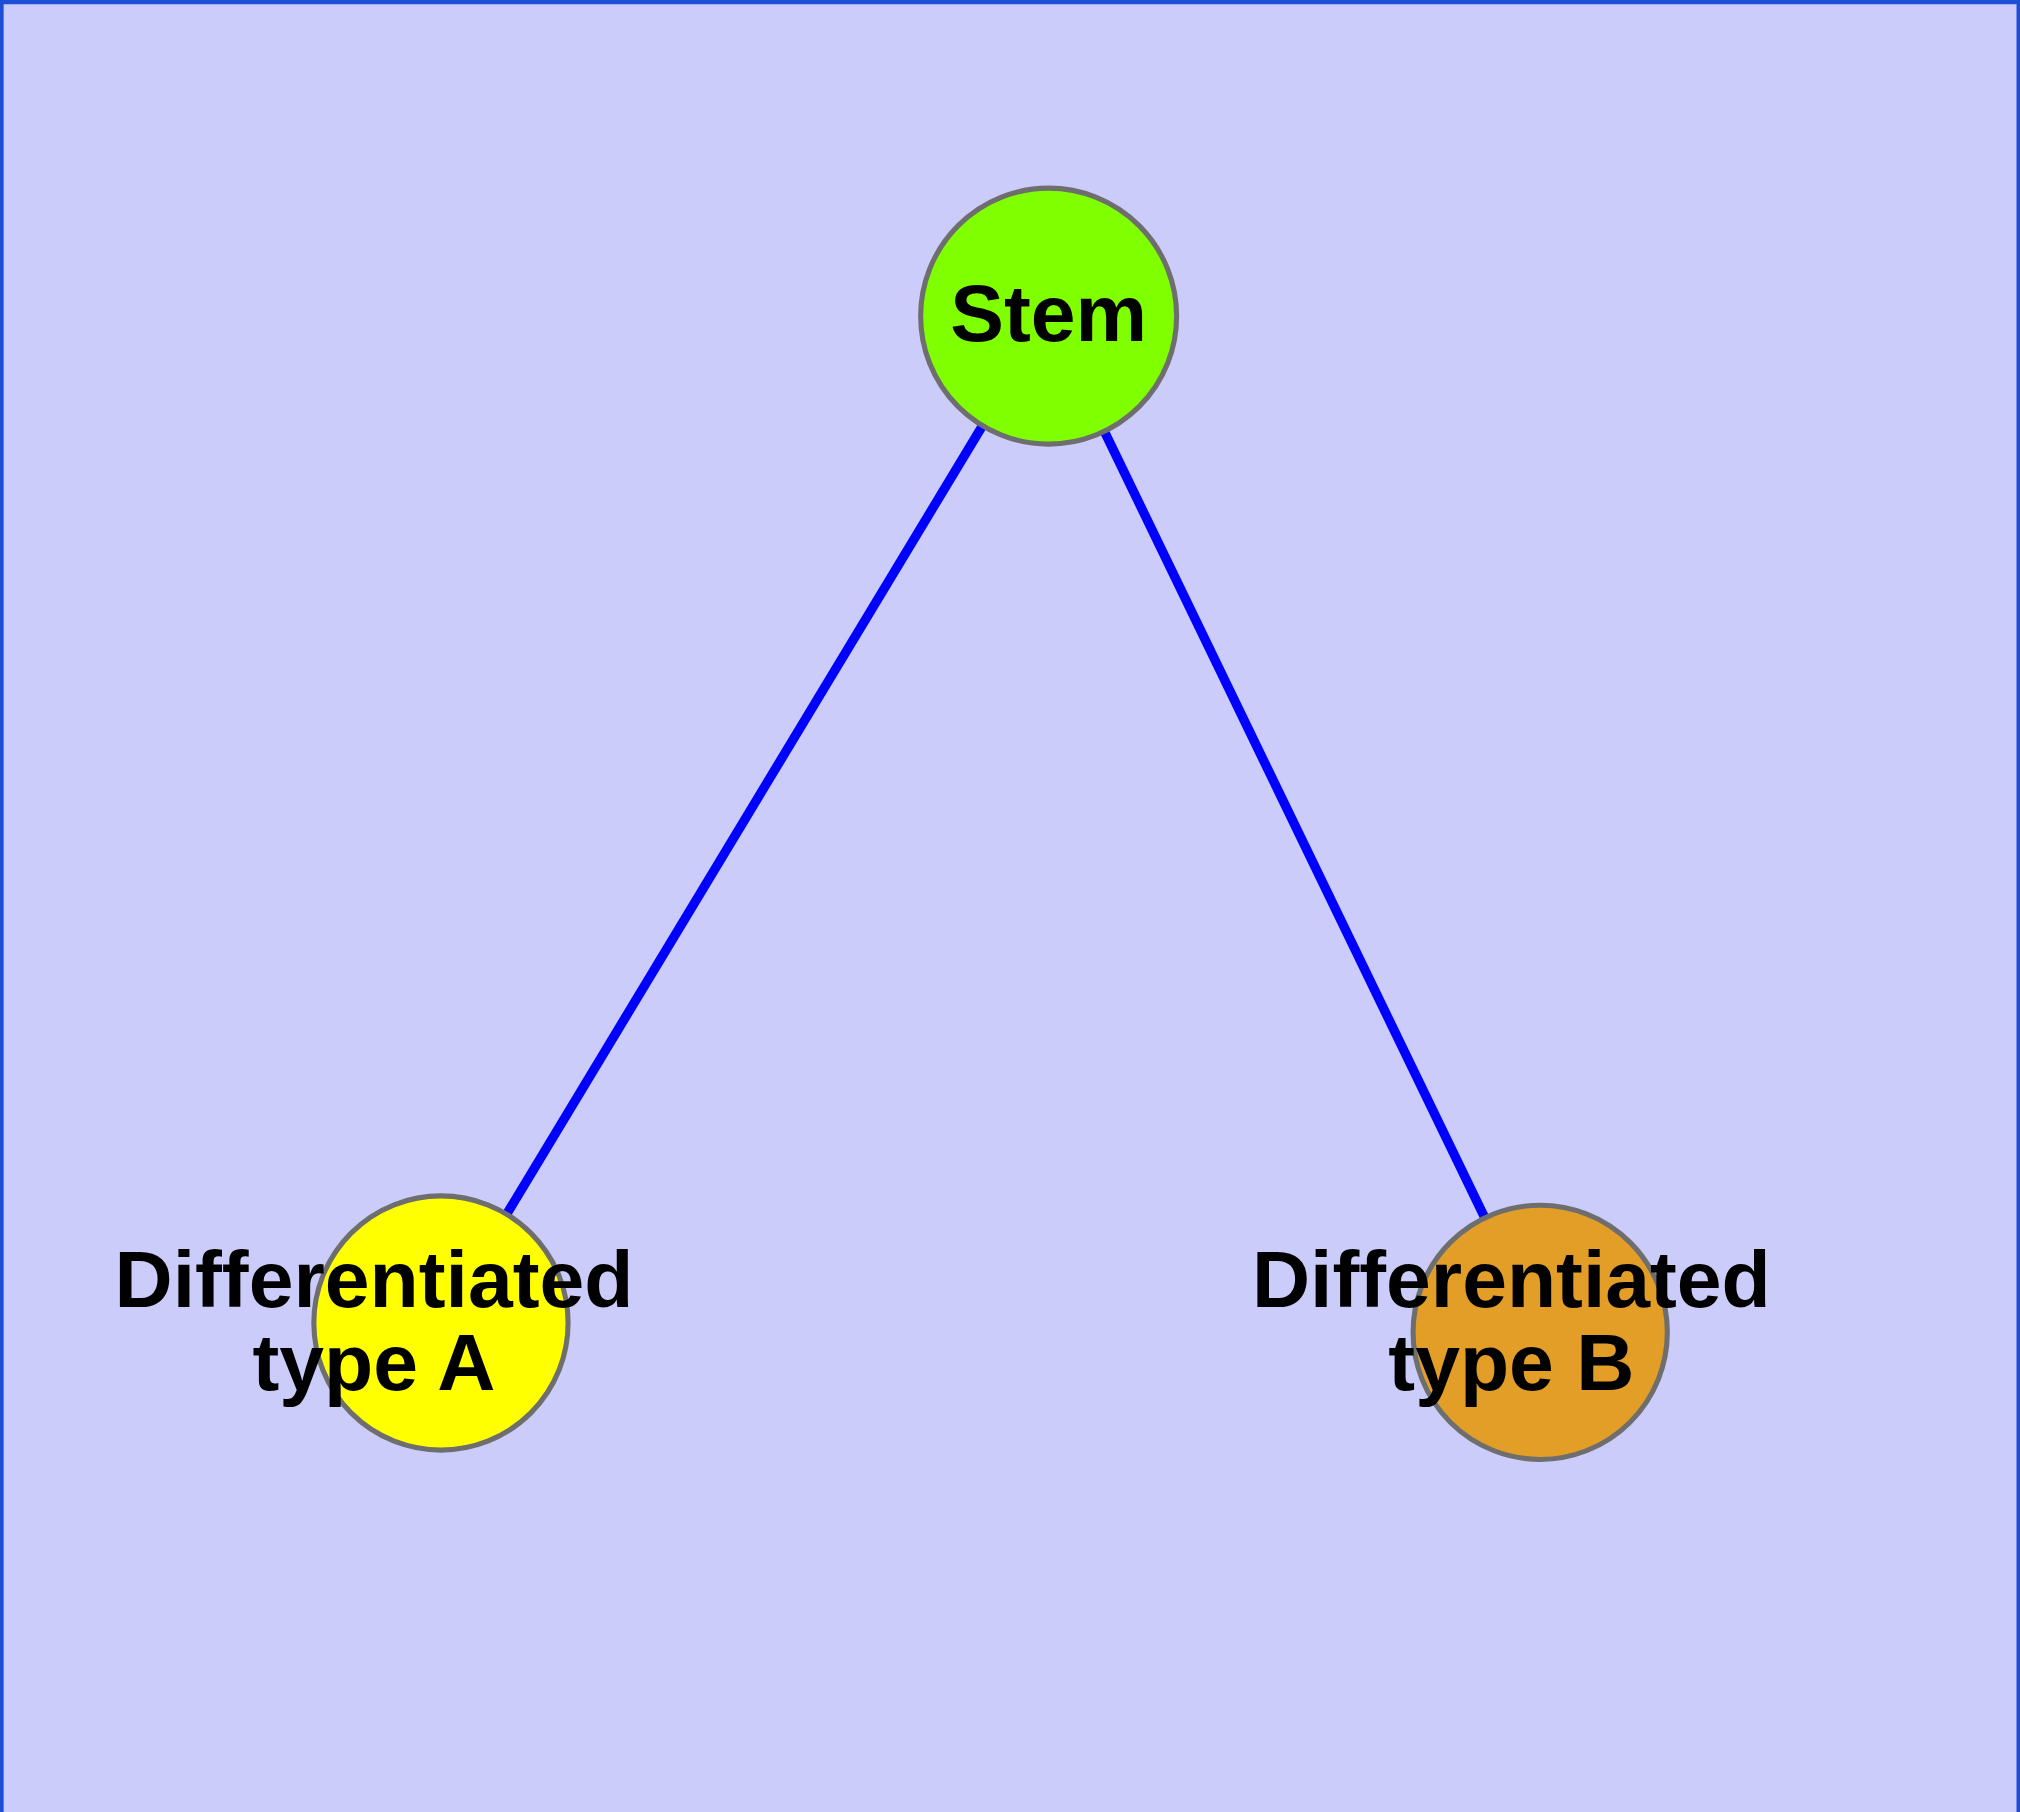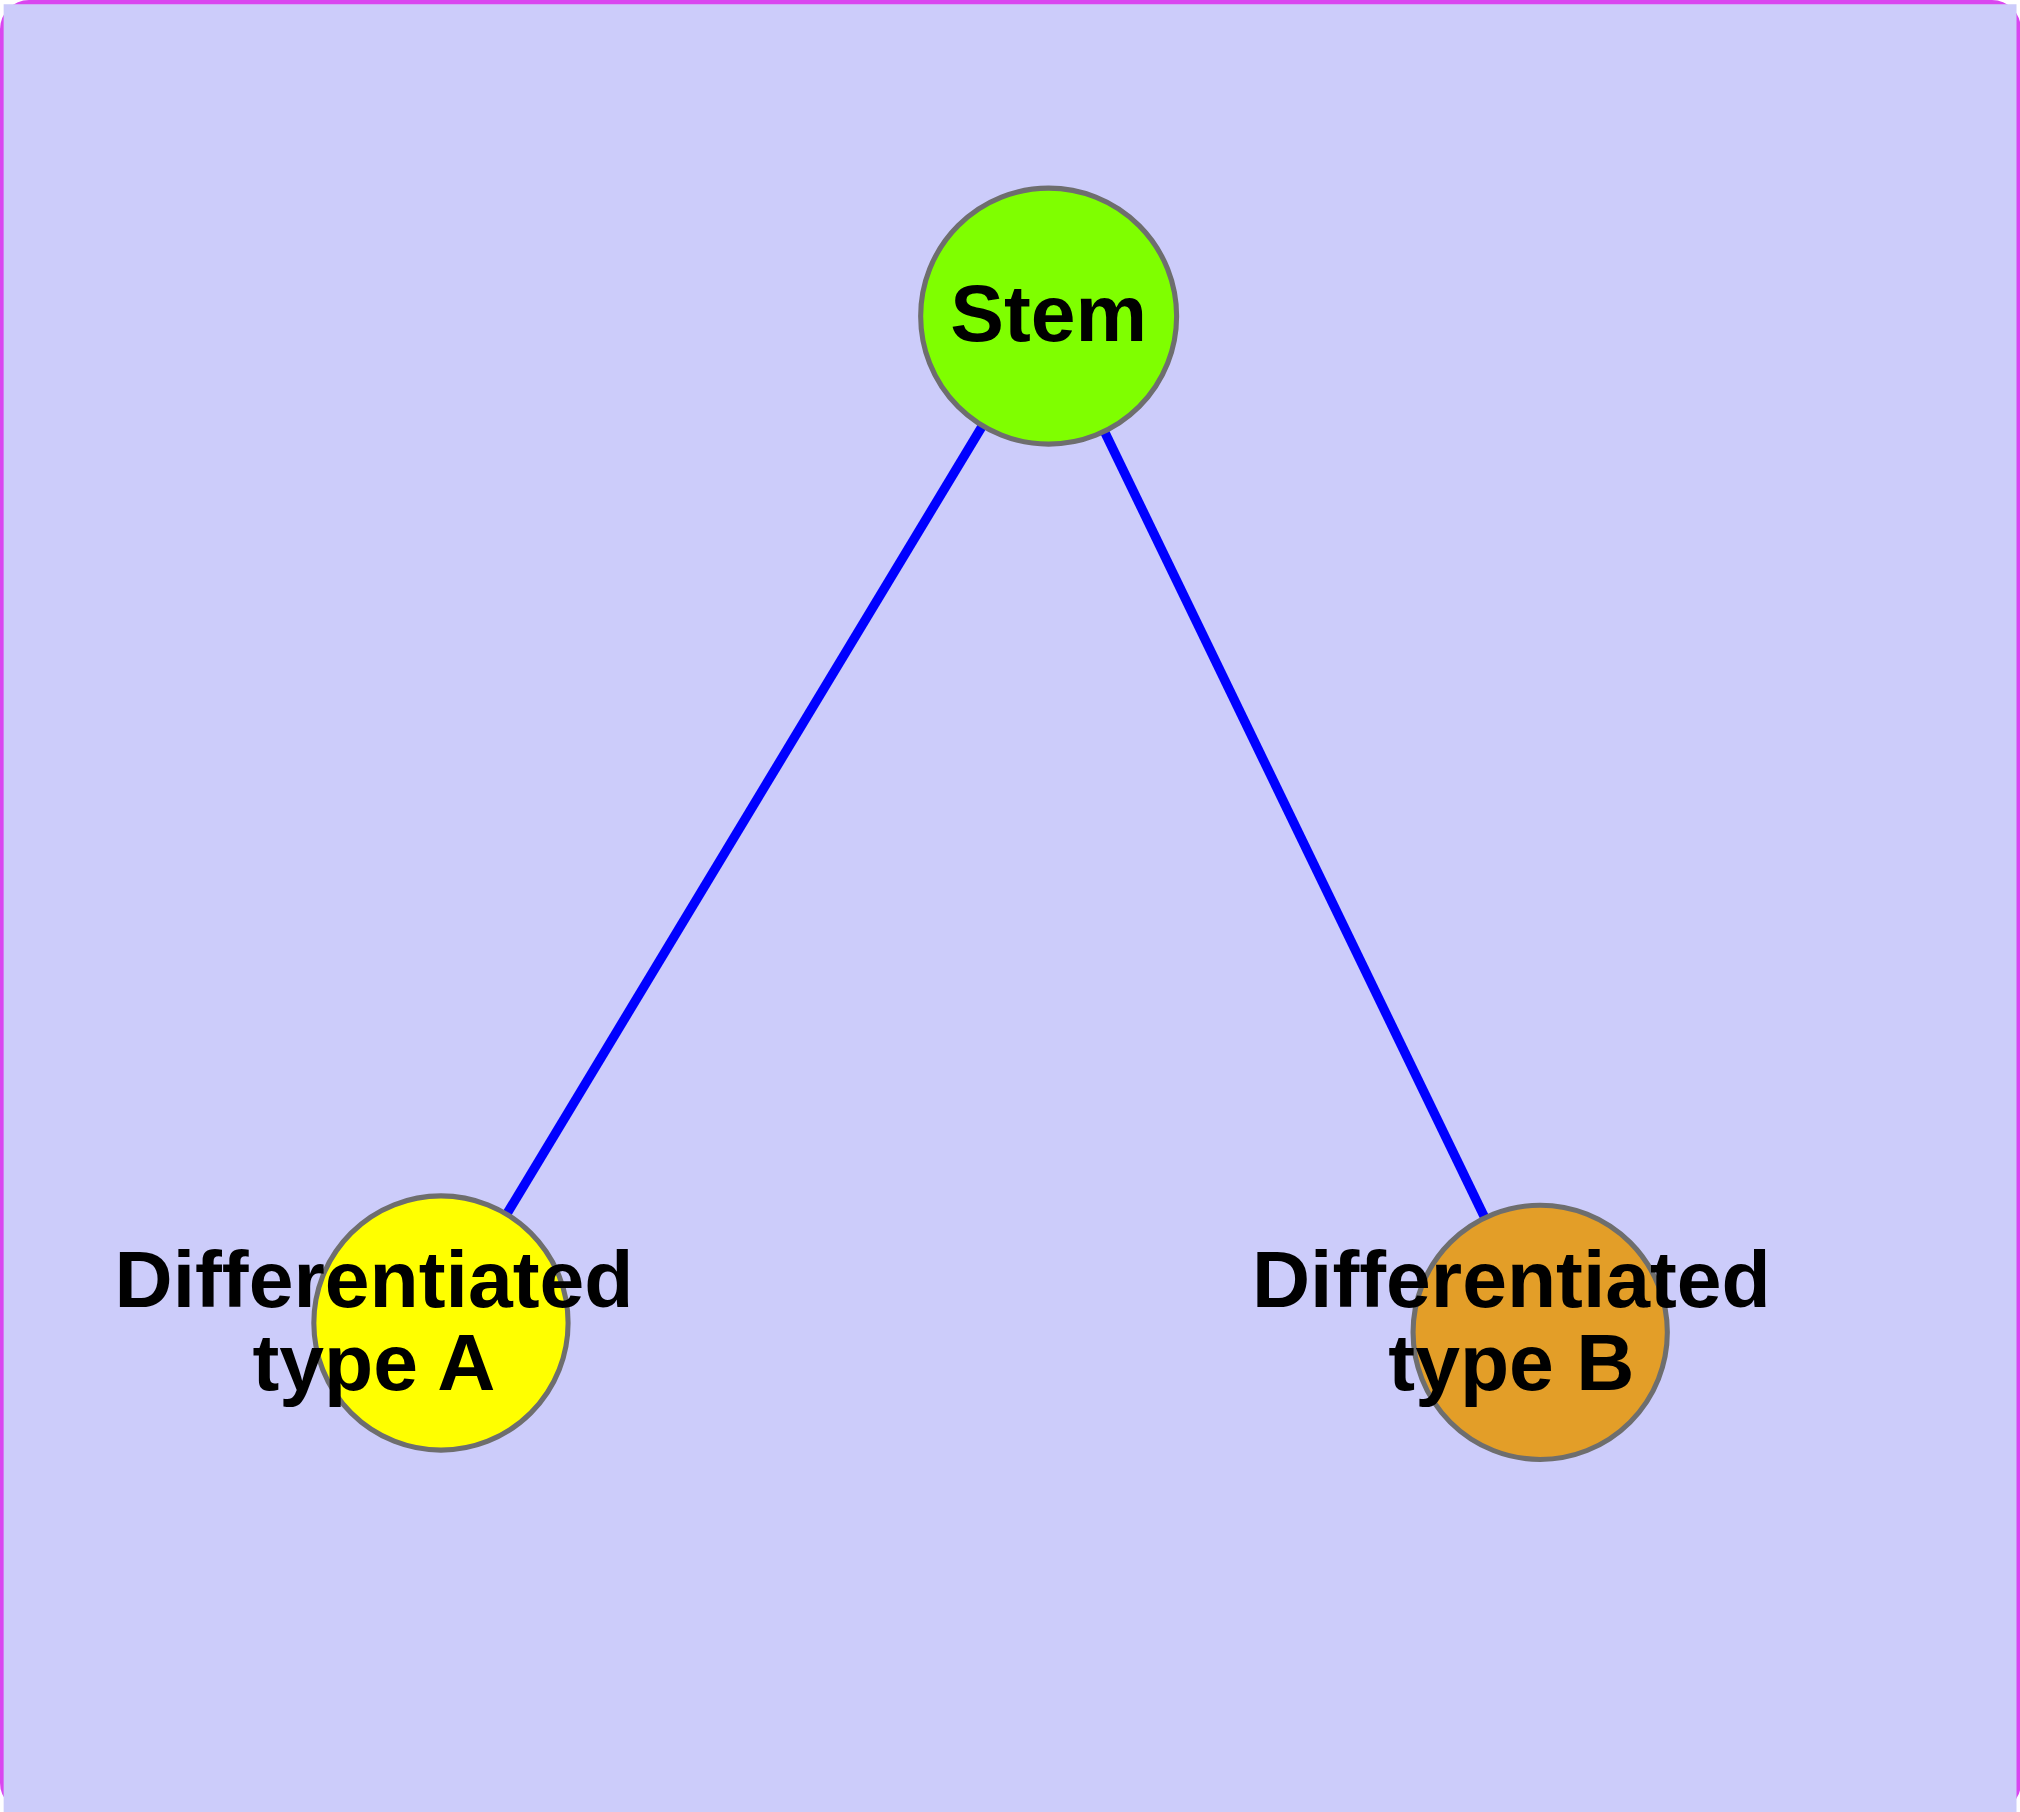--- a/index.html
+++ b/index.html
@@ -11,22 +11,21 @@
   body {
     width: 2021px;
     height: 1812px;
     overflow: hidden;
     font-family: "Liberation Sans", sans-serif;
   }
   #canvas {
     position: relative;
     width: 2021px;
     height: 1812px;
-    background: #d946ef;
-    border-radius: 29px;
+    background: #1d4ed8;
   }
   #graph-svg {
     position: absolute;
     left: 0;
     top: 0;
     width: 2021px;
     height: 1812px;
     display: block;
   }
   .node-label {

